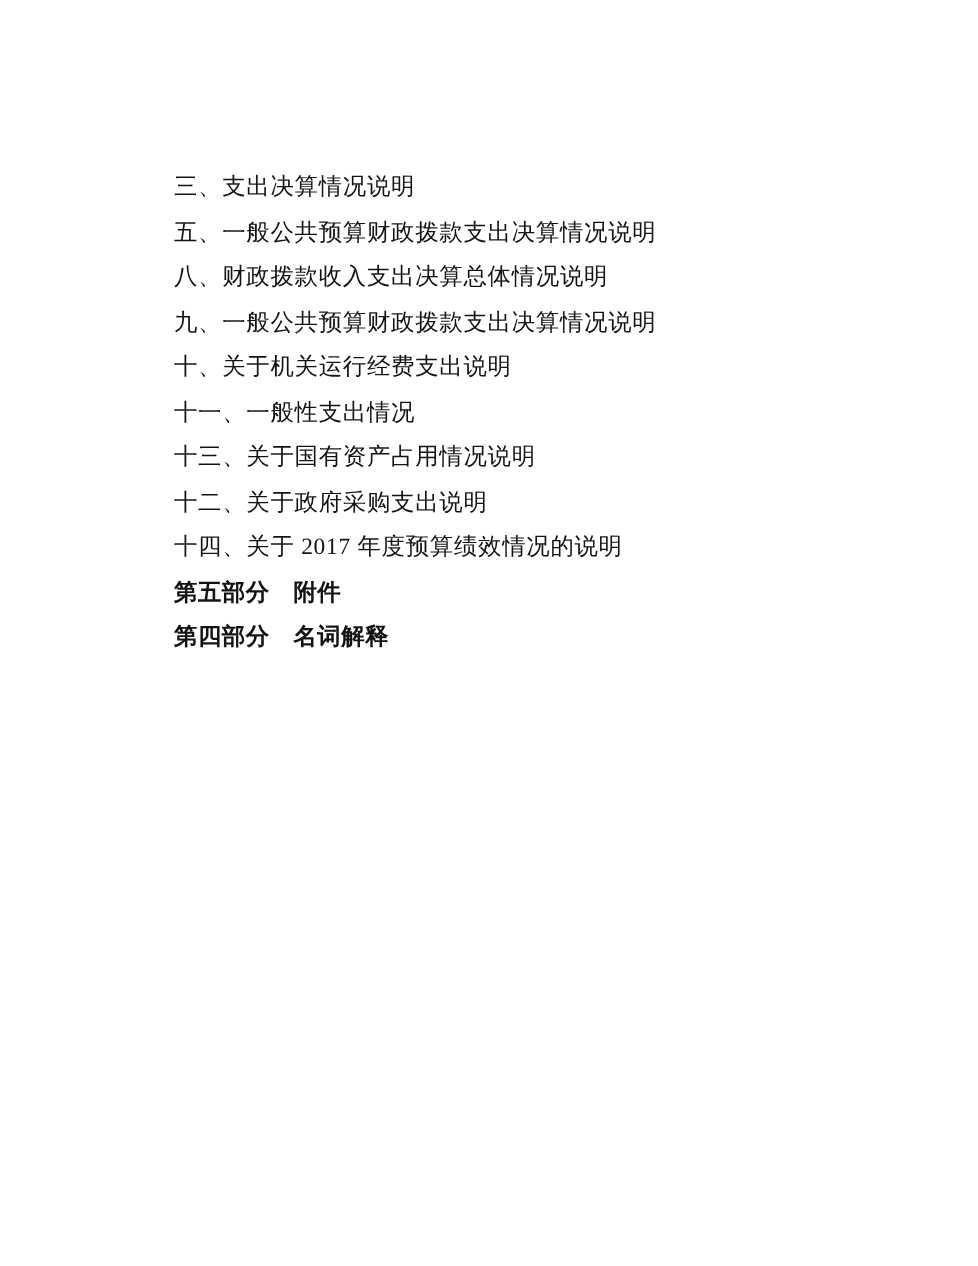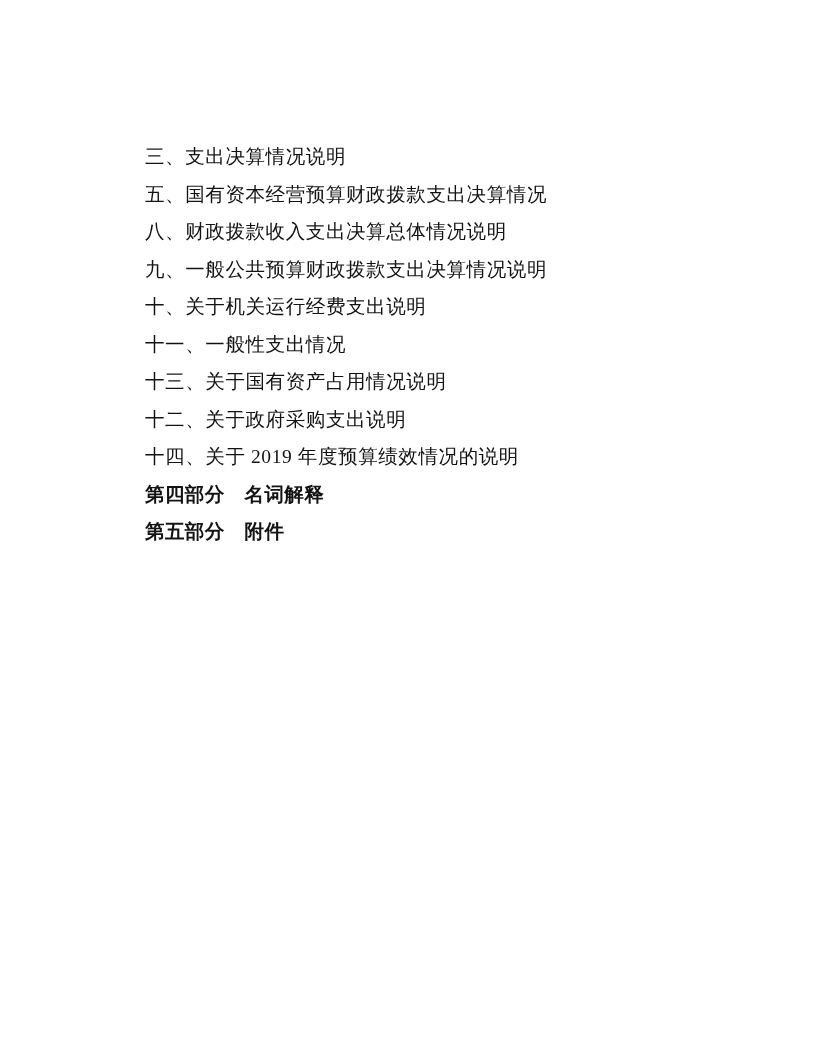--- a/index.html
+++ b/index.html
@@ -43,25 +43,25 @@
     color: #1a1a1a;
     font-family: "Liberation Serif", "DejaVu Serif", serif;
   }
 </style>
 </head>
 <body>
 
 <div class="page">
   <div class="content">
     <div class="toc-line">三、支出决算情况说明</div>
-    <div class="toc-line">五、国有资本经营预算财政拨款支出决算情况</div>
+    <div class="toc-line">五、一般公共预算财政拨款支出决算情况说明</div>
     <div class="toc-line">八、财政拨款收入支出决算总体情况说明</div>
     <div class="toc-line">九、一般公共预算财政拨款支出决算情况说明</div>
     <div class="toc-line">十、关于机关运行经费支出说明</div>
     <div class="toc-line">十一、一般性支出情况</div>
     <div class="toc-line">十三、关于国有资产占用情况说明</div>
     <div class="toc-line">十二、关于政府采购支出说明</div>
-    <div class="toc-line">十四、关于 2019 年度预算绩效情况的说明</div>
+    <div class="toc-line">十四、关于 2017 年度预算绩效情况的说明</div>
+    <div class="toc-line bold">第五部分　附件</div>
     <div class="toc-line bold">第四部分　名词解释</div>
-    <div class="toc-line bold">第五部分　附件</div>
   </div>
   <div class="page-number">2</div>
 </div>
 
 </body></html>

